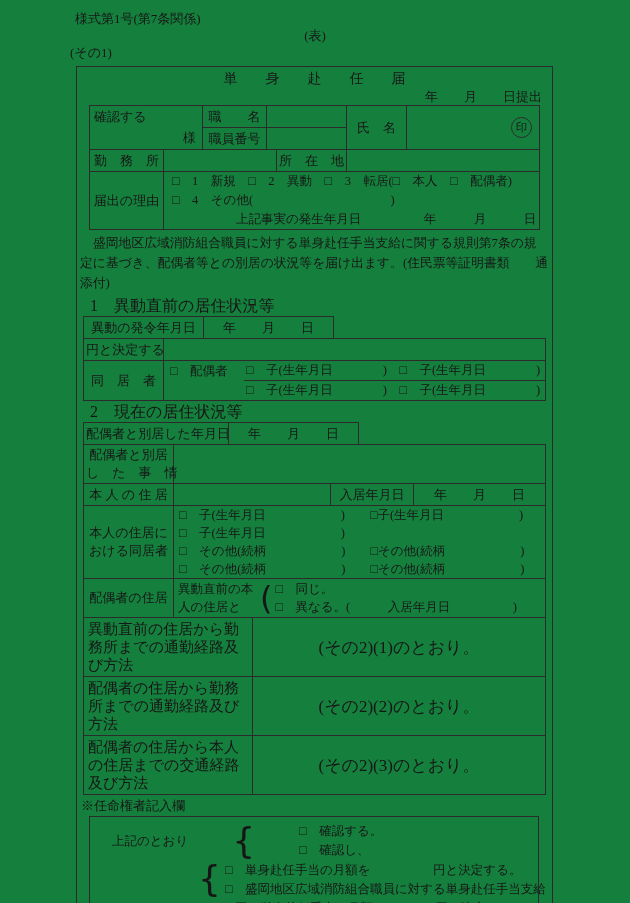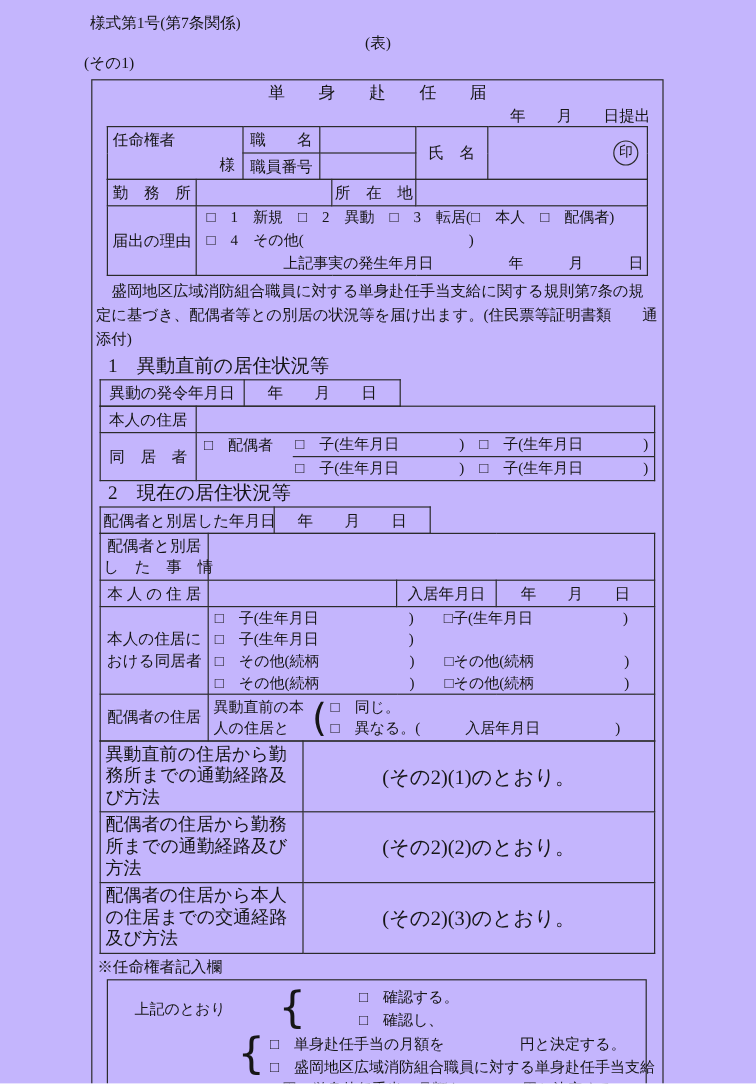--- a/index.html
+++ b/index.html
@@ -1,16 +1,16 @@
 <!DOCTYPE html>
 <html><head>
 <meta charset="utf-8">
 <style>
   html,body{margin:0;padding:0;background:#ffffff;}
-  .page{position:relative;width:630px;height:903px;background:#c4b5fd;
+  .page{position:relative;width:630px;height:903px;background:#15803d;
         font-family:"Liberation Serif","DejaVu Serif",serif;color:#161616;
         overflow:hidden;}
   .pre{white-space:pre;}
   .form-no{position:absolute;left:75px;top:10px;font-size:13px;}
   .face{position:absolute;left:0;top:27px;width:630px;text-align:center;font-size:13px;}
   .part{position:absolute;left:70px;top:44px;font-size:13px;}
   .content{position:absolute;left:76px;top:66px;width:477px;}
   .outer{border:1px solid #2b2b2b;width:475px;}
   .title{text-align:center;font-size:14px;padding-top:3px;line-height:18px;}
   .subdate{text-align:right;padding-right:10px;font-size:13px;line-height:17px;}
@@ -85,21 +85,21 @@
         <colgroup>
             <col style="width:113px">
             <col style="width:64px">
             <col style="width:80px">
             <col style="width:60px">
             <col style="width:133px">
           </colgroup>
         <tbody>
             <tr>
           <td rowspan="2" class="appointer-cell">
-            <span class="ap pre">任命権者</span>
+            <span class="ap pre">確認する</span>
             <span class="sama pre">様</span>
           </td>
           <td class="c pre">職　　名</td>
           <td></td>
           <td rowspan="2" class="c pre">氏　名</td>
           <td rowspan="2" class="sealcell">
             <span class="seal-circle">印</span>
           </td>
         </tr>
         <tr>
@@ -153,21 +153,21 @@
       </tbody>
         </table>
 
       <table class="t4">
         <colgroup>
             <col style="width:80px">
             <col style="width:382px">
           </colgroup>
         <tbody>
             <tr>
-          <td class="c pre">本人の住居</td>
+          <td class="c pre">円と決定する</td>
           <td></td>
         </tr>
         <tr>
           <td class="c pre">同　居　者</td>
           <td class="p0">
             <div class="coh1 cb">
               <div class="sp pre">□　配偶者</div>
               <div class="kids">
                 <div class="pre">□　子(生年月日　　　　)　□　子(生年月日　　　　)</div>
                 <div class="pre">□　子(生年月日　　　　)　□　子(生年月日　　　　)</div>

